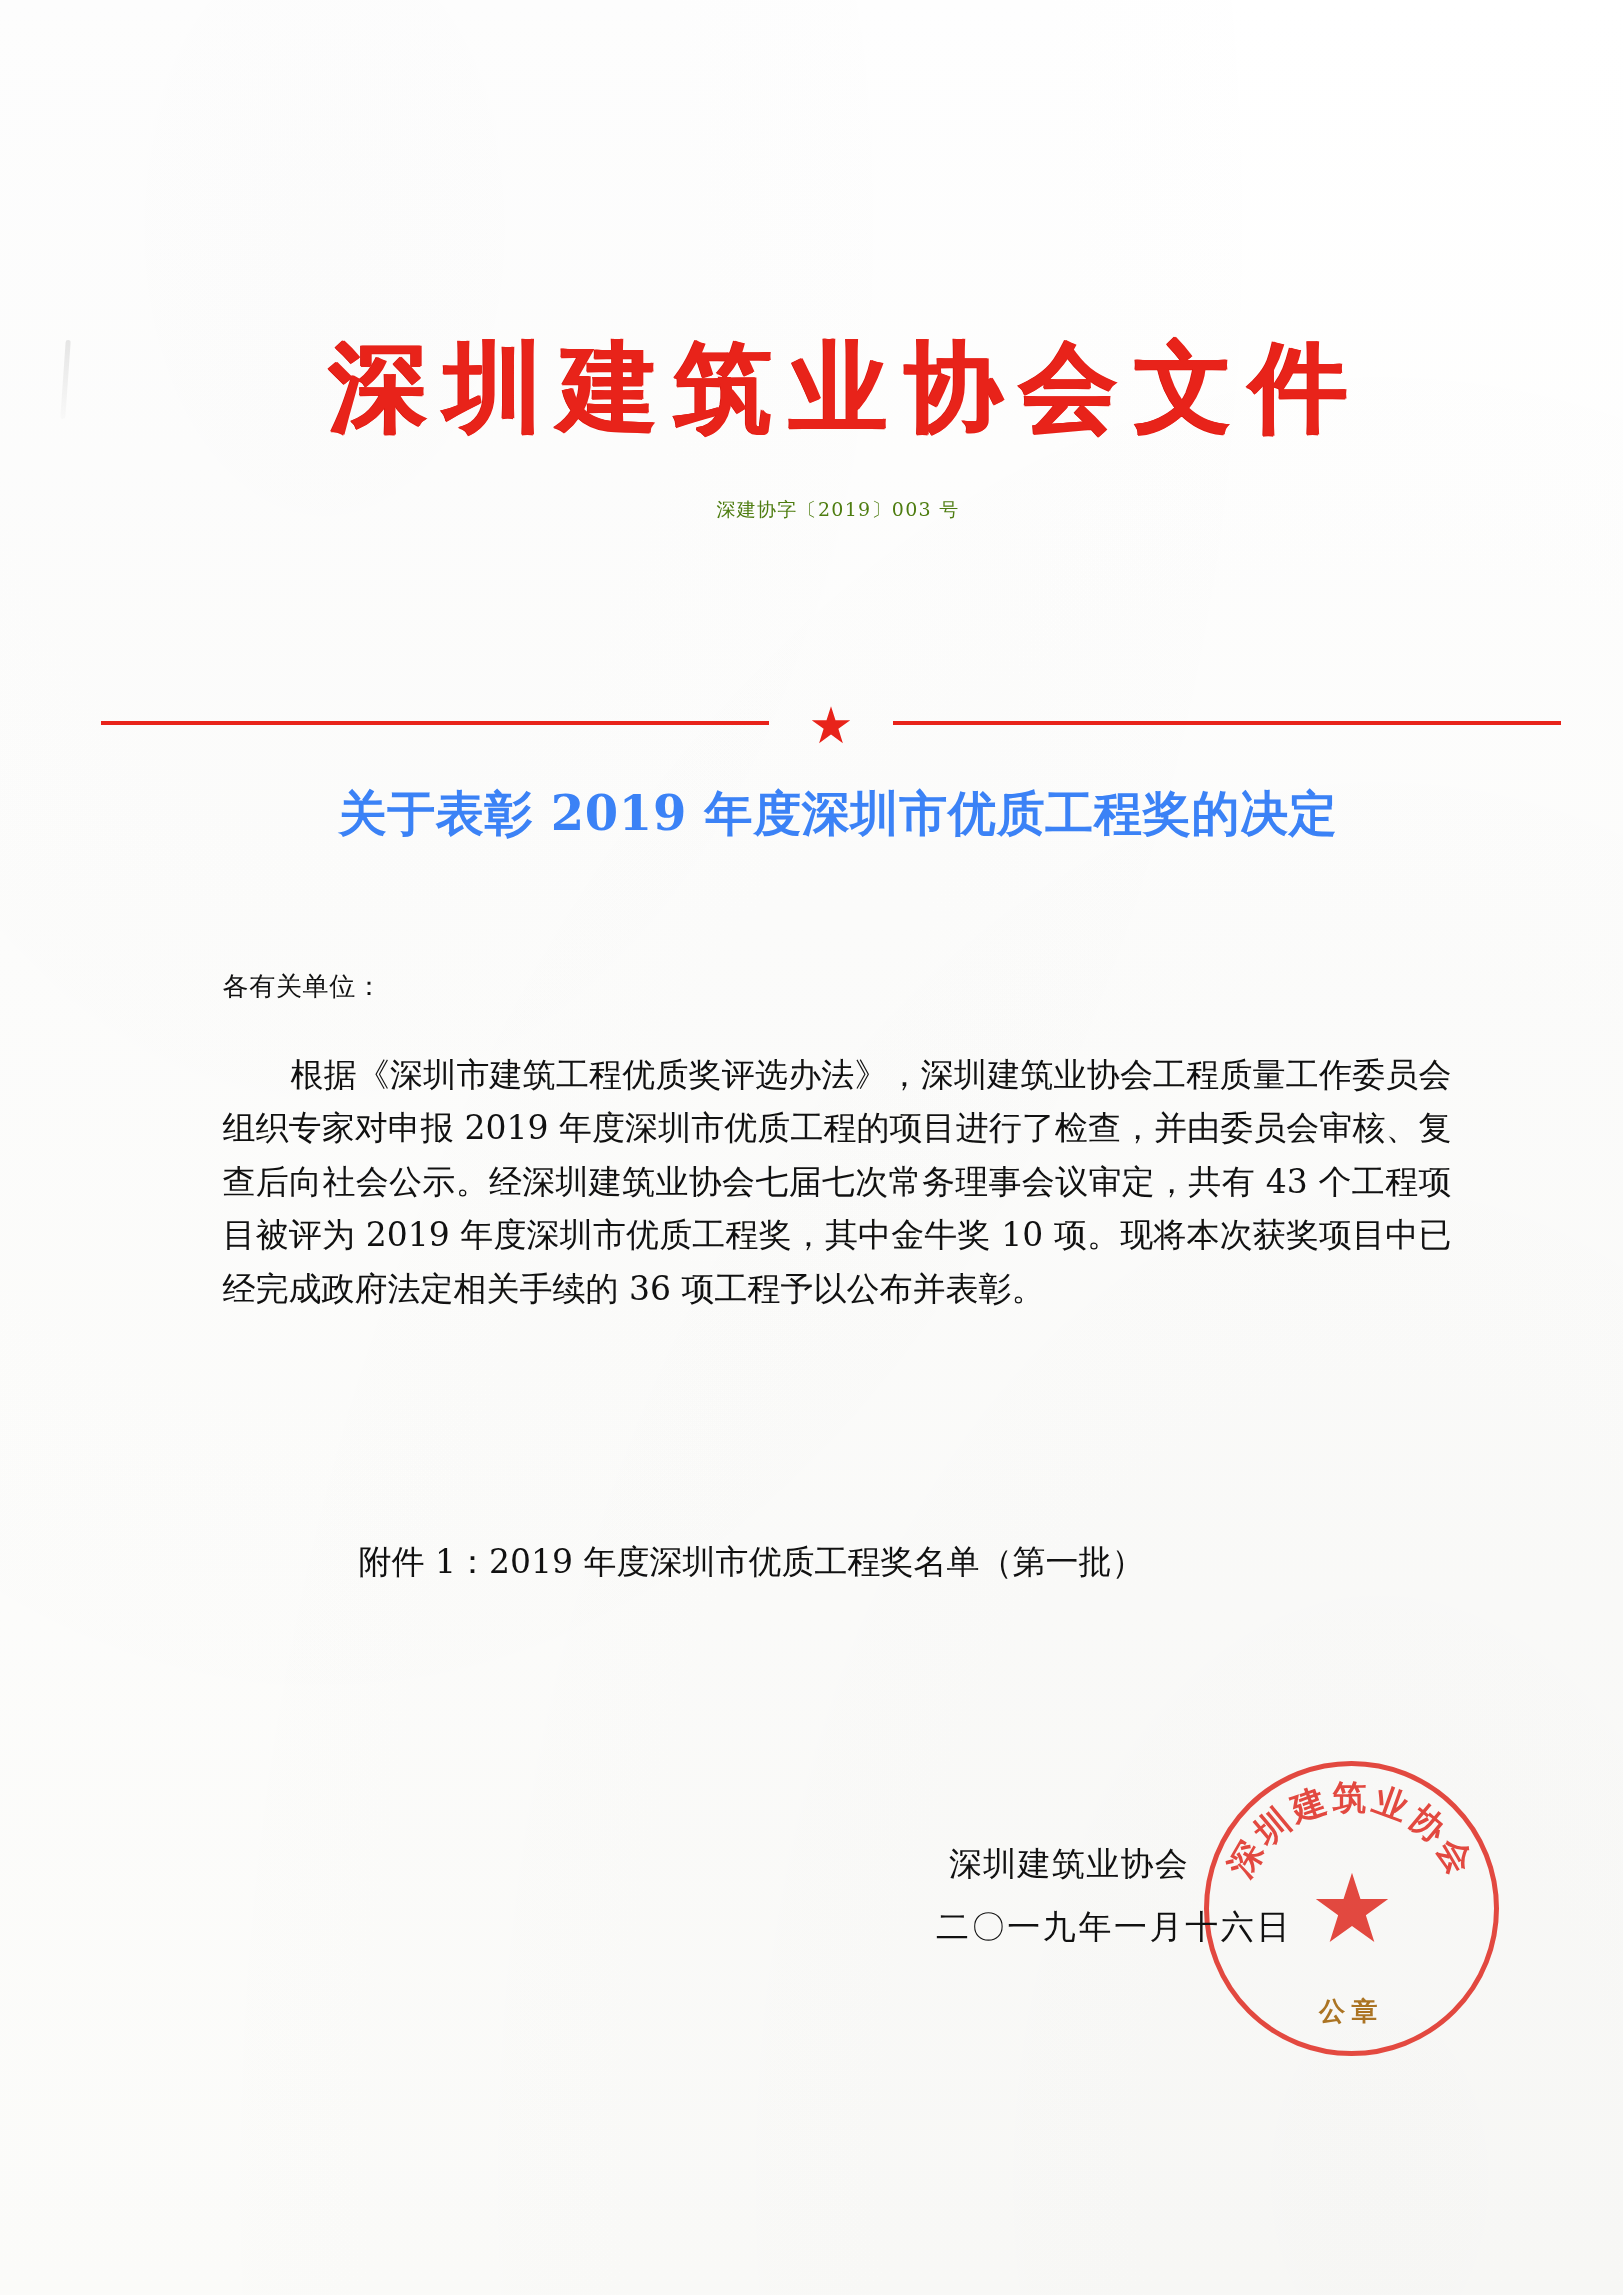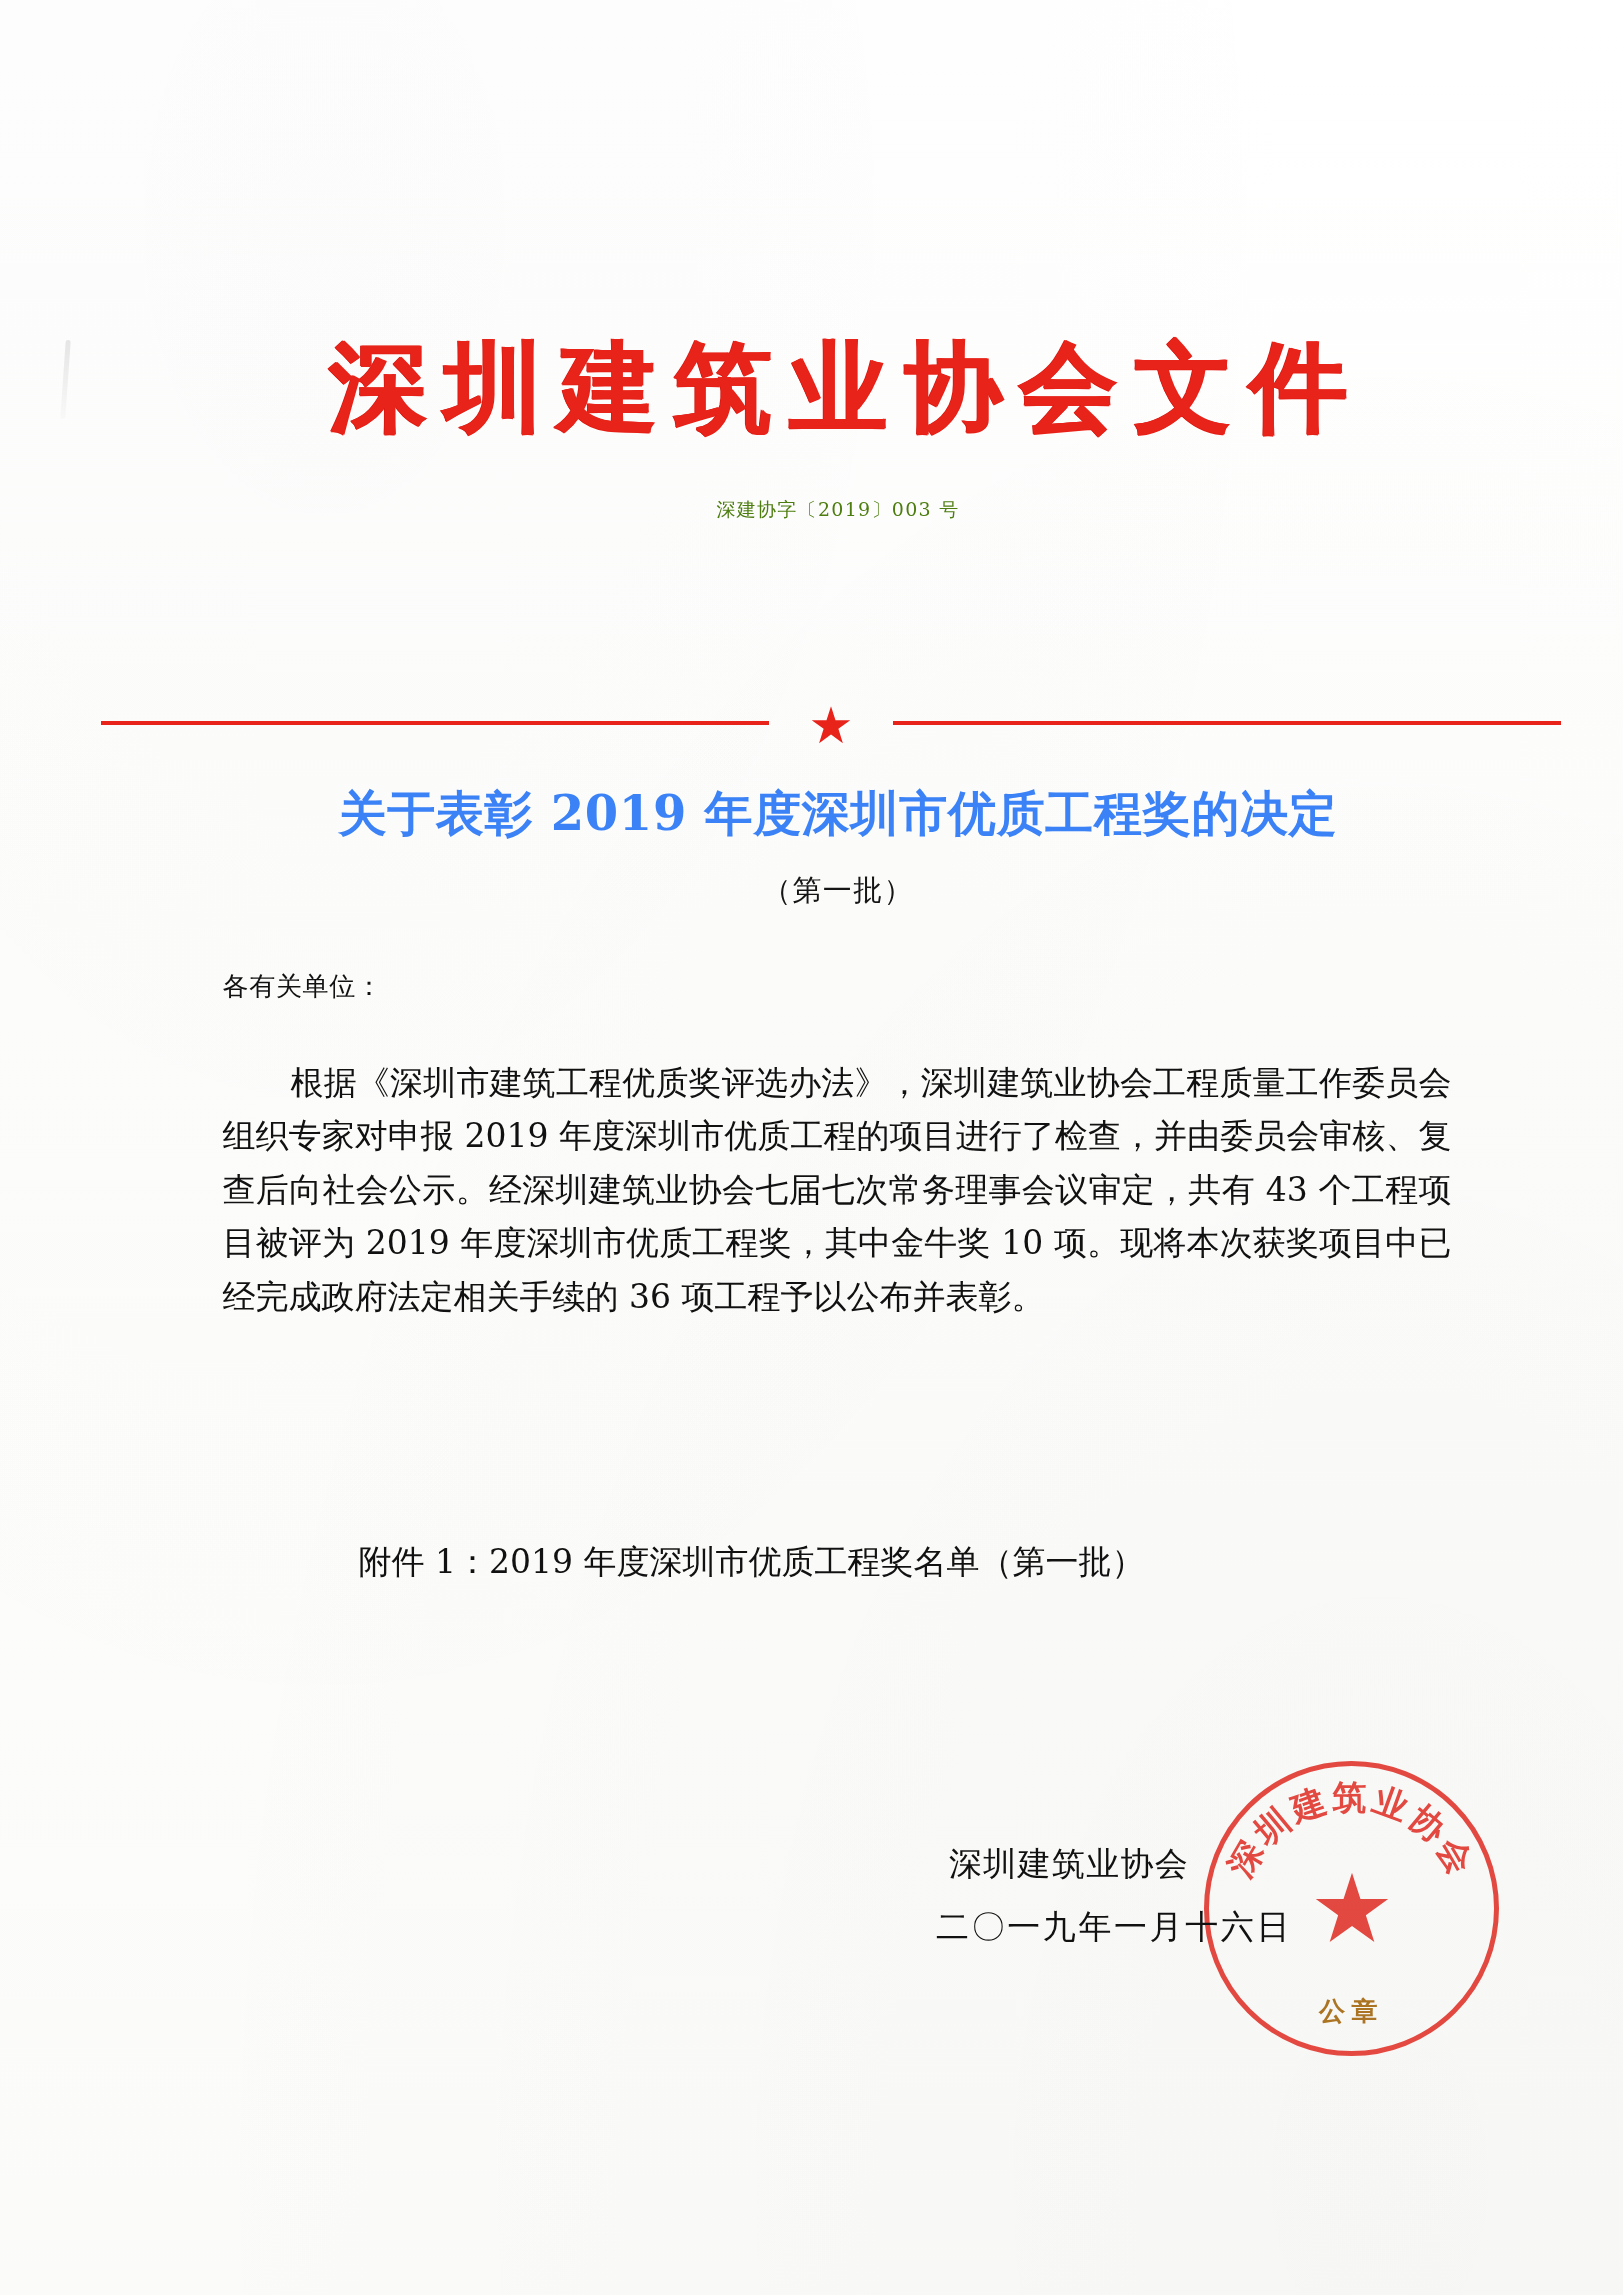--- a/index.html
+++ b/index.html
@@ -149,21 +149,21 @@
     top: 1044px;
     left: 6.5px;
     width: 1229px;
     font-size: 33px;
     line-height: 1.62;
     color: #111;
     text-align: justify;
     text-justify: inter-ideograph;
   }
   .body-block p {
-    margin: 12px 0 0 0;
+    margin: 4px 0 0 0;
     text-indent: 68px;
   }
   .attachment-line {
     position: absolute;
     top: 1535px;
     left: 6.5px;
     width: 1229px;
     font-size: 33px;
     line-height: 1.62;
     color: #111;
@@ -253,21 +253,20 @@
 
     <div class="red-rule">
       <div class="bar left"></div>
       <div class="bar right"></div>
       <svg class="star" viewBox="0 0 100 100" aria-hidden="true">
         <polygon points="50,3 61,37 97,37 68,58 79,93 50,72 21,93 32,58 3,37 39,37" fill="currentColor"></polygon>
       </svg>
     </div>
 
     <div class="doc-title">关于表彰 2019 年度深圳市优质工程奖的决定</div>
-    <div class="doc-subtitle">（第一批）</div>
 
     <div class="salutation">各有关单位：</div>
 
     <div class="body-block">
       <p>根据《深圳市建筑工程优质奖评选办法》，深圳建筑业协会工程质量工作委员会组织专家对申报 2019 年度深圳市优质工程的项目进行了检查，并由委员会审核、复查后向社会公示。经深圳建筑业协会七届七次常务理事会议审定，共有 43 个工程项目被评为 2019 年度深圳市优质工程奖，其中金牛奖 10 项。现将本次获奖项目中已经完成政府法定相关手续的 36 项工程予以公布并表彰。</p>
     </div>
 
     <div class="attachment-line">附件 1：2019 年度深圳市优质工程奖名单（第一批）</div>
 
     <div class="seal">

